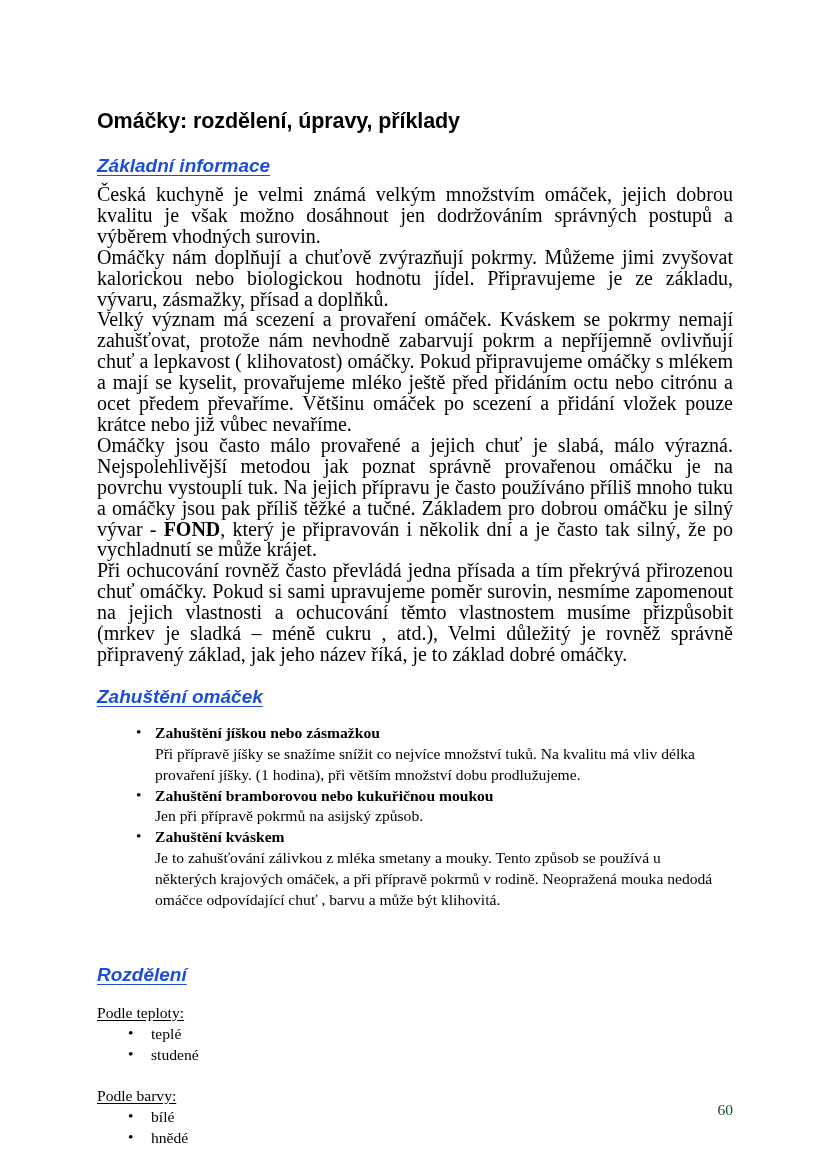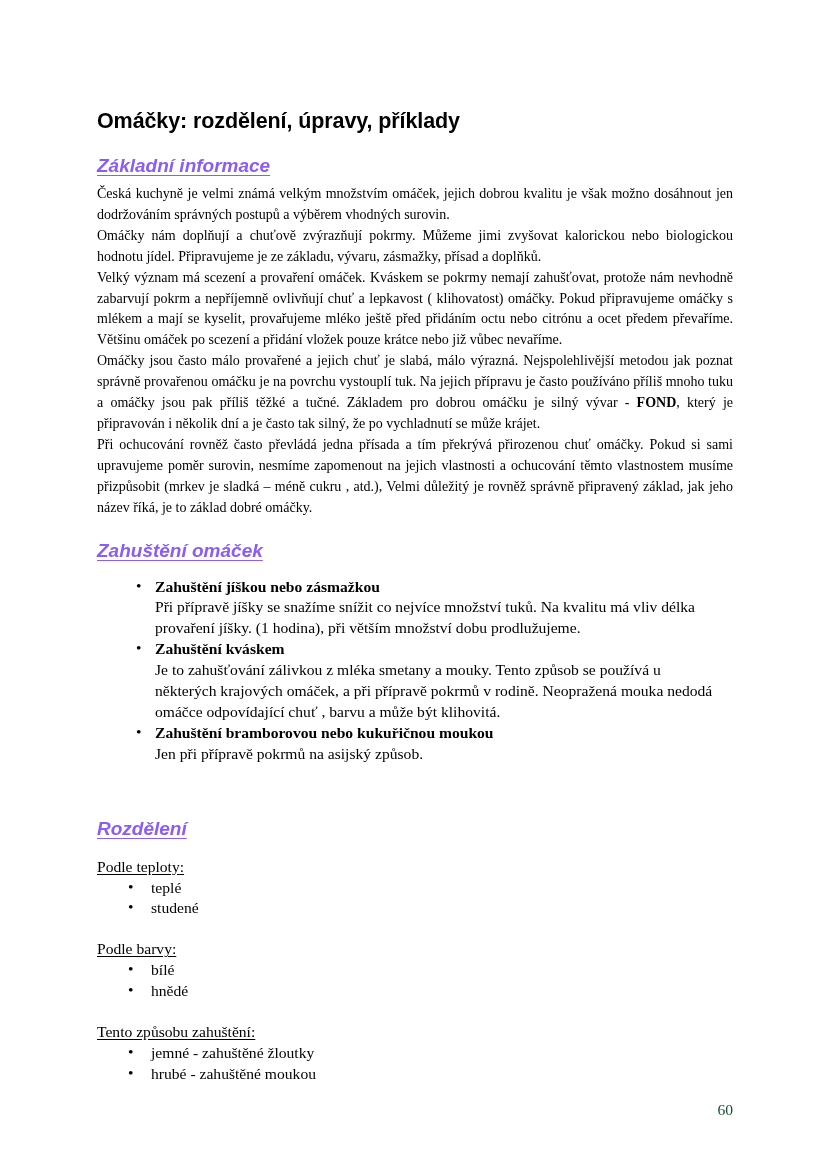--- a/index.html
+++ b/index.html
@@ -34,32 +34,32 @@
     letter-spacing: -0.1px;
   }
 
   
   .sec-head {
     font-family: "Liberation Sans", sans-serif;
     font-weight: bold;
     font-style: italic;
     font-size: 19px;
     line-height: 24px;
-    color: #8b5cf6;
+    color: #1d4ed8;
     text-decoration: underline;
     text-underline-offset: 3px;
     margin: 0 0 6px 0;
     display: inline-block;
   }
   .sec-head-wrap { margin: 0; }
 
   
   .body-text {
     font-family: "Liberation Serif", serif;
-    font-size: 14px;
+    font-size: 20px;
     line-height: 20.9px;
     color: #000000;
     text-align: justify;
     text-justify: inter-word;
     margin: 0;
     hyphens: none;
   }
   .body-text b { font-weight: bold; }
 
   .para-block p { margin: 0; }
@@ -176,27 +176,27 @@
     <div class="sec-head-wrap">
       <span class="sec-head">Zahuštění omáček</span>
     </div>
 
     <ul class="doc-list">
       <li>
         <span class="li-title">Zahuštění jíškou nebo zásmažkou</span>
         <span class="li-body">Při přípravě jíšky se snažíme snížit co nejvíce množství tuků. Na kvalitu má vliv délka provaření jíšky. (1 hodina), při větším množství dobu prodlužujeme.</span>
       </li>
       <li>
+        <span class="li-title">Zahuštění bramborovou nebo kukuřičnou moukou</span>
+        <span class="li-body">Jen při přípravě pokrmů na asijský způsob.</span>
+      </li>
+      <li>
         <span class="li-title">Zahuštění kváskem</span>
         <span class="li-body">Je to zahušťování zálivkou z mléka smetany a mouky. Tento způsob se používá u některých krajových omáček, a při přípravě pokrmů v rodině. Neopražená mouka nedodá omáčce odpovídající chuť , barvu a může být klihovitá.</span>
       </li>
-      <li>
-        <span class="li-title">Zahuštění bramborovou nebo kukuřičnou moukou</span>
-        <span class="li-body">Jen při přípravě pokrmů na asijský způsob.</span>
-      </li>
     </ul>
 
     <div class="gap-xl"></div>
 
     <div class="sec-head-wrap">
       <span class="sec-head">Rozdělení</span>
     </div>
 
     <div class="gap-sm"></div>
 

